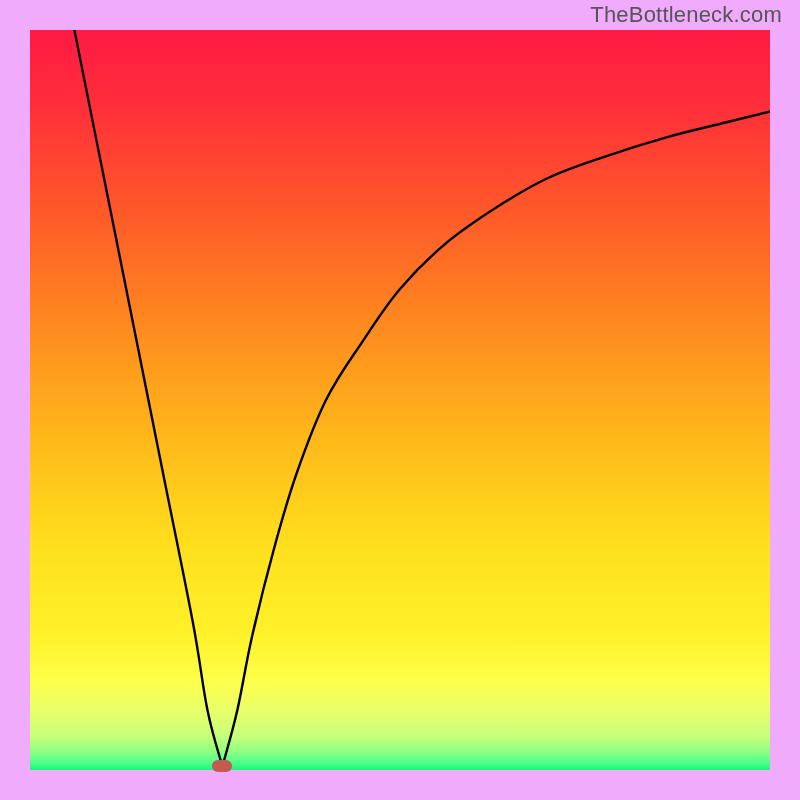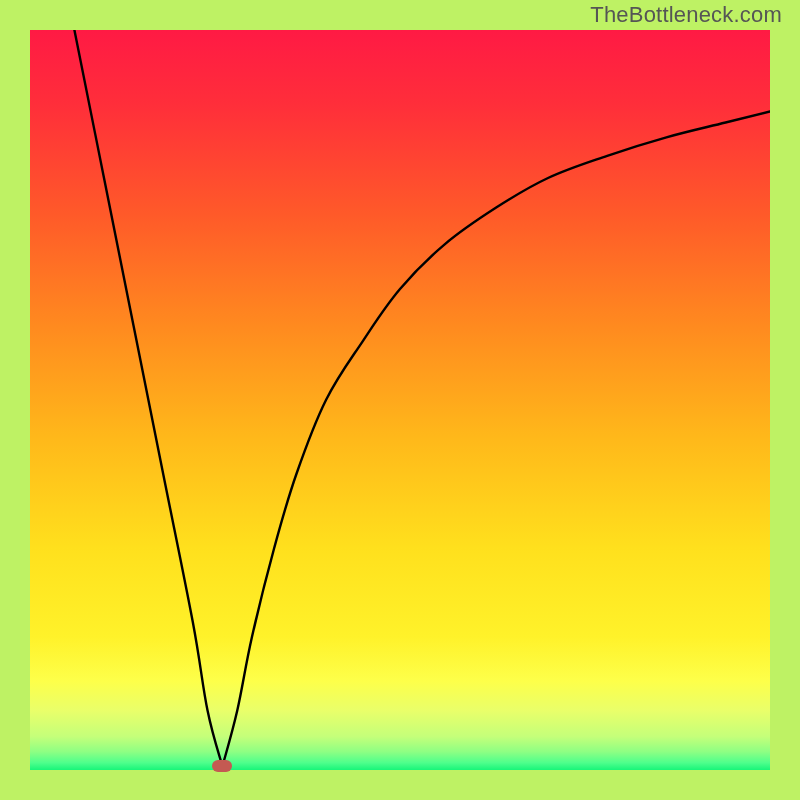--- a/index.html
+++ b/index.html
@@ -8,21 +8,21 @@
     width: 800px;
     height: 800px;
     background: #000;
     font-family: Arial, Helvetica, sans-serif;
     overflow: hidden;
   }
   .frame {
     position: relative;
     width: 800px;
     height: 800px;
-    background: #bef264;
+    background: #f0abfc;
   }
   .watermark {
     position: absolute;
     top: 2px;
     right: 18px;
     color: #555;
     font-size: 22px;
     font-weight: 500;
     letter-spacing: 0.2px;
     z-index: 10;

